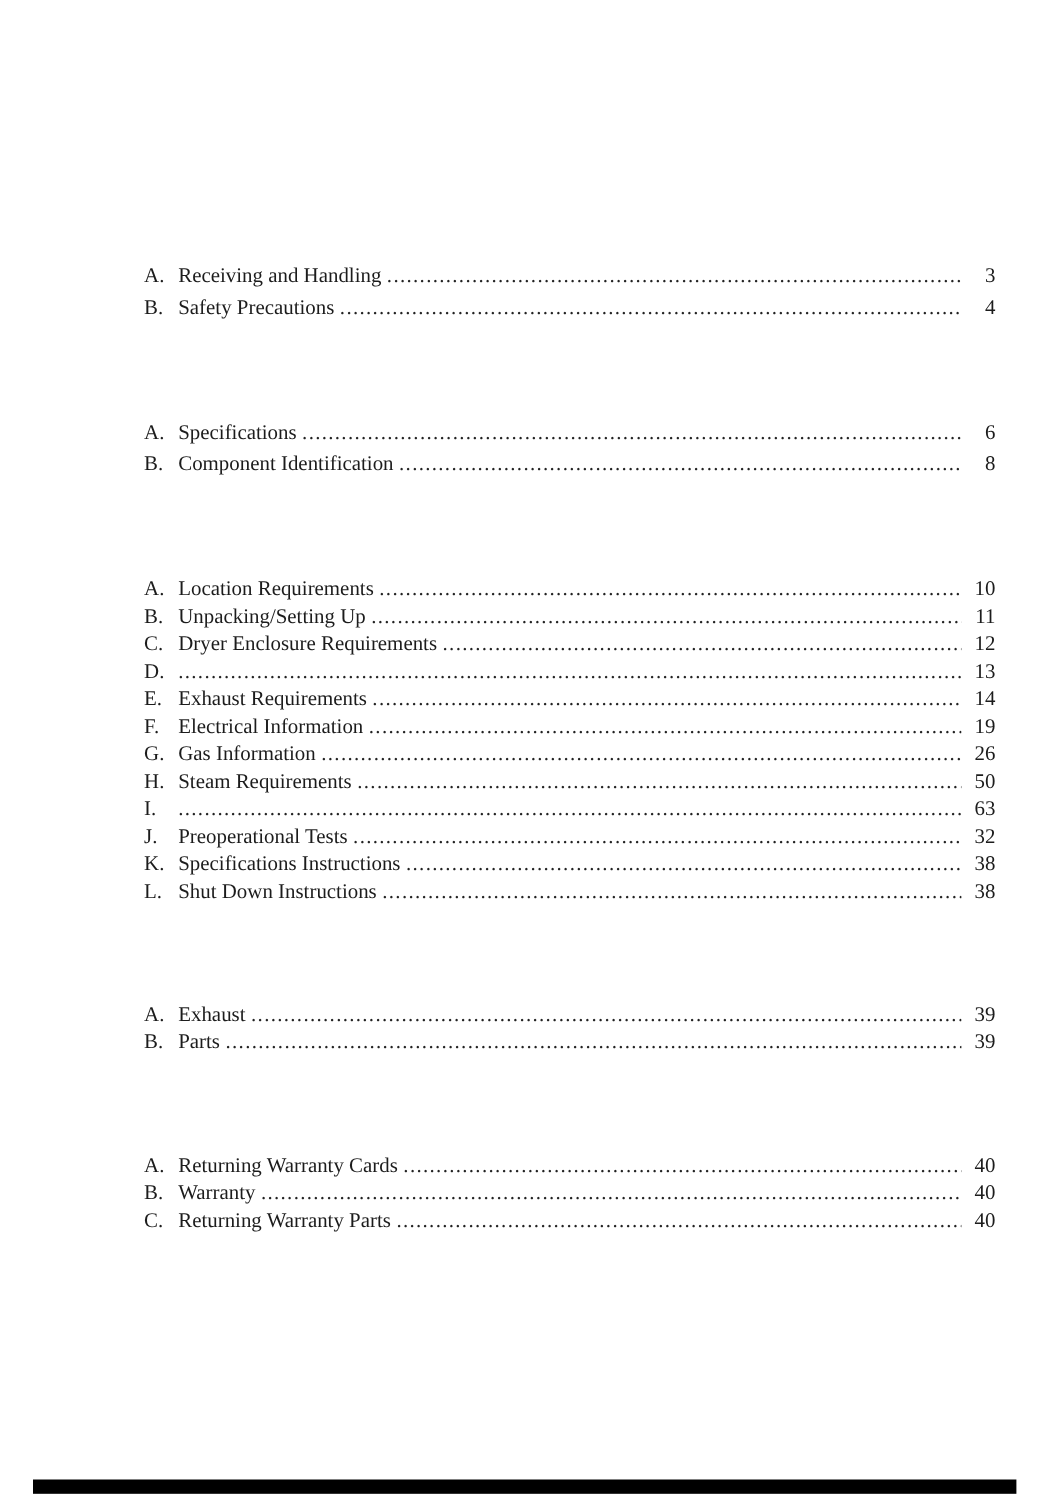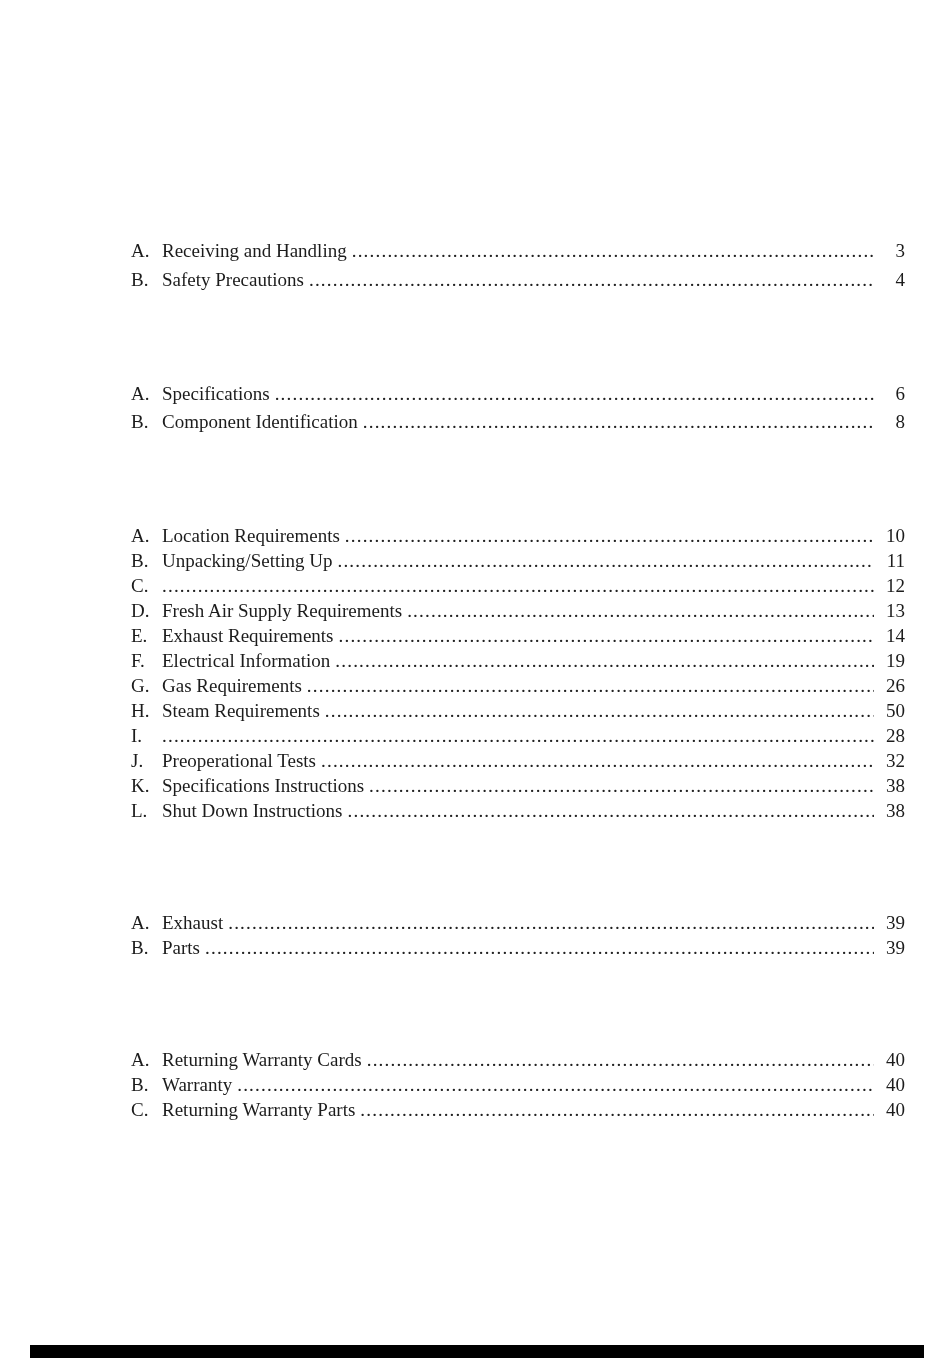--- a/index.html
+++ b/index.html
@@ -105,57 +105,57 @@
           <span class="pagenum">10</span>
         </div>
         <div class="toc-row">
           <span class="letter">B.</span>
           <span class="title">Unpacking/Setting Up</span>
           <span class="dots">............................................................................................................................................................................................................................</span>
           <span class="pagenum">11</span>
         </div>
         <div class="toc-row">
           <span class="letter">C.</span>
+          <span class="title">Dryer Enclosure Requirements</span>
           <span class="dots">............................................................................................................................................................................................................................</span>
           <span class="pagenum">12</span>
         </div>
         <div class="toc-row">
           <span class="letter">D.</span>
-          <span class="title">Fresh Air Supply Requirements</span>
           <span class="dots">............................................................................................................................................................................................................................</span>
           <span class="pagenum">13</span>
         </div>
         <div class="toc-row">
           <span class="letter">E.</span>
           <span class="title">Exhaust Requirements</span>
           <span class="dots">............................................................................................................................................................................................................................</span>
           <span class="pagenum">14</span>
         </div>
         <div class="toc-row">
           <span class="letter">F.</span>
           <span class="title">Electrical Information</span>
           <span class="dots">............................................................................................................................................................................................................................</span>
           <span class="pagenum">19</span>
         </div>
         <div class="toc-row">
           <span class="letter">G.</span>
-          <span class="title">Gas Requirements</span>
+          <span class="title">Gas Information</span>
           <span class="dots">............................................................................................................................................................................................................................</span>
           <span class="pagenum">26</span>
         </div>
         <div class="toc-row">
           <span class="letter">H.</span>
           <span class="title">Steam Requirements</span>
           <span class="dots">............................................................................................................................................................................................................................</span>
           <span class="pagenum">50</span>
         </div>
         <div class="toc-row">
           <span class="letter">I.</span>
           <span class="dots">............................................................................................................................................................................................................................</span>
-          <span class="pagenum">28</span>
+          <span class="pagenum">63</span>
         </div>
         <div class="toc-row">
           <span class="letter">J.</span>
           <span class="title">Preoperational Tests</span>
           <span class="dots">............................................................................................................................................................................................................................</span>
           <span class="pagenum">32</span>
         </div>
         <div class="toc-row">
           <span class="letter">K.</span>
           <span class="title">Specifications Instructions</span>

